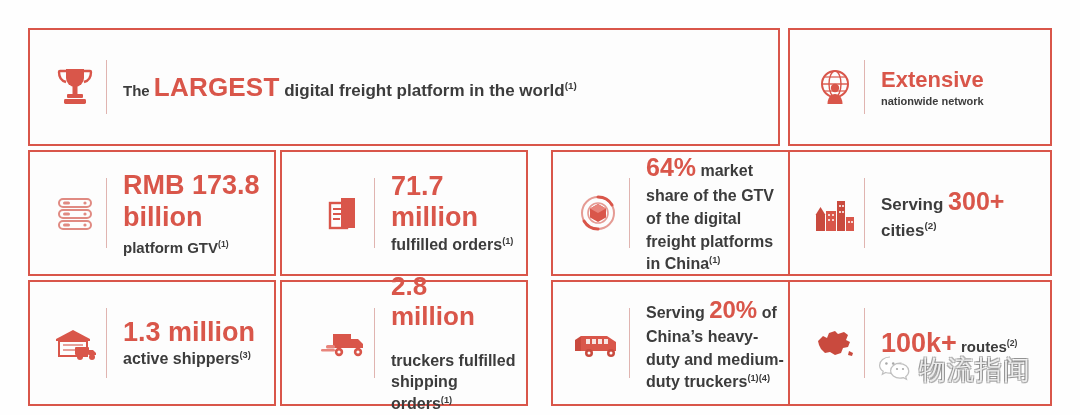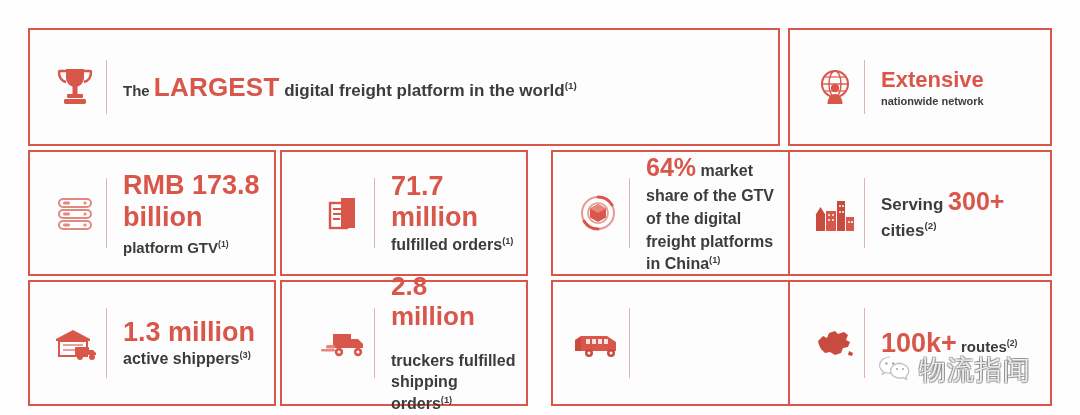--- a/index.html
+++ b/index.html
@@ -328,20 +328,23 @@
             <rect x="27" y="13" width="4" height="5"></rect>
             <rect x="33" y="13" width="4" height="5"></rect>
           </g>
           <circle cx="18" cy="27" r="4" fill="#c94a3e"></circle>
           <circle cx="40" cy="27" r="4" fill="#c94a3e"></circle>
           <circle cx="18" cy="27" r="1.5" fill="#fdfdfd"></circle>
           <circle cx="40" cy="27" r="1.5" fill="#fdfdfd"></circle>
         </svg>
       </div>
       <div class="divider"></div>
+      <div class="text-box t-serving">
+        <span class="label">Serving </span><span class="stat">20%</span><span class="label"> of China’s heavy-duty and medium-duty truckers</span><sup class="label">(1)(4)</sup>
+      </div>
     </div>
 
     <div class="card row3 col4">
       <div class="icon-box">
         <svg width="46" height="36" viewBox="0 0 46 36" aria-hidden="true">
           <path d="M6 16 L11 11 L15 13 L17 8 L23 6 L26 9 L32 7 L36 10 L34 15 L38 17 L36 22 L31 23 L29 28 L23 30 L18 27 L13 28 L9 24 L7 20 Z" fill="#c94a3e"></path>
           <path d="M37 26 l4 2 -1 3 -4 -1 z" fill="#c94a3e"></path>
         </svg>
       </div>
       <div class="divider"></div>

